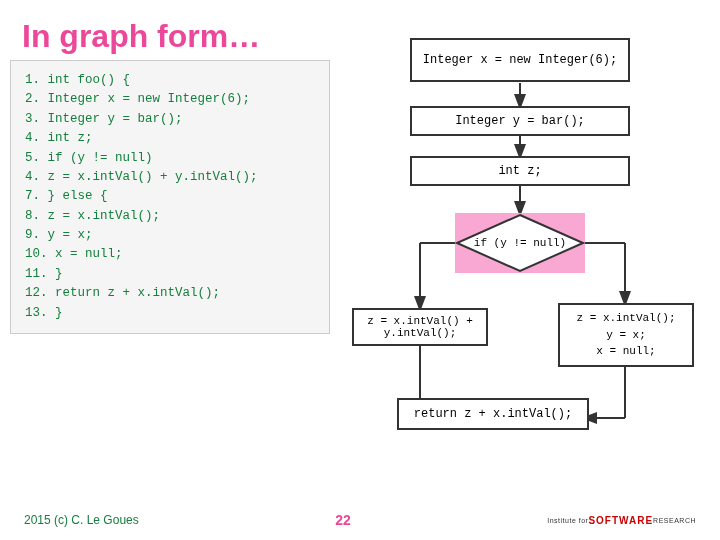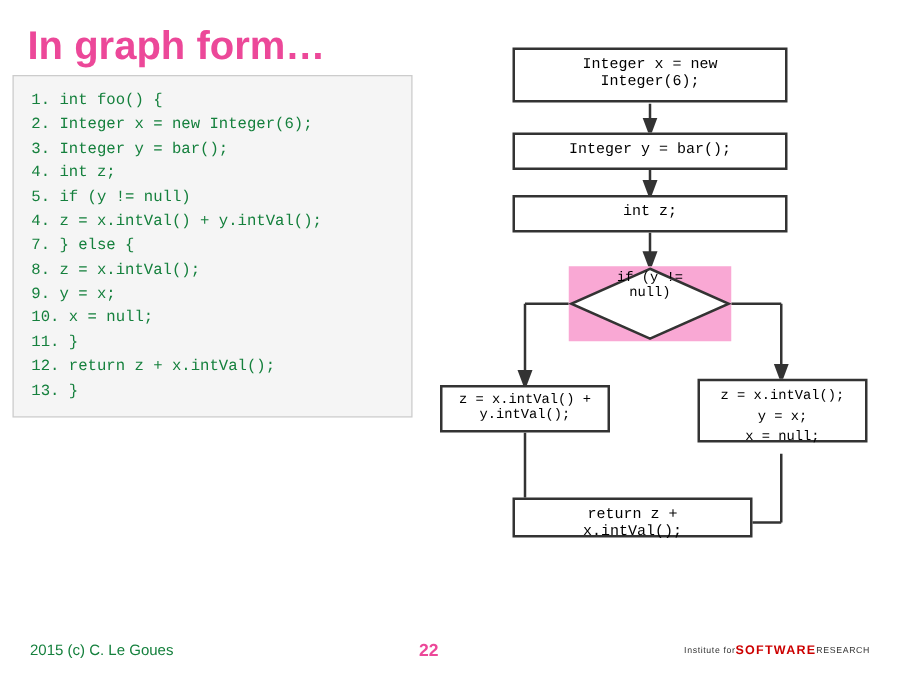--- a/index.html
+++ b/index.html
@@ -45,26 +45,26 @@
       width: 380px;
       height: 460px;
     }
 
     
     .fc-box {
       position: absolute;
       background: #fff;
       border: 2px solid #333;
       display: flex;
-      align-items: flex-start;
+      align-items: center;
       justify-content: center;
       font-family: 'Courier New', monospace;
       font-size: 12px;
       text-align: center;
-      padding: 4px 24px;
+      padding: 4px 4px;
     }
 
     .fc-box.rect {
       border-radius: 0;
     }
 
     .fc-box.diamond {
       background: #f9a8d4;
       border: none;
       width: 130px;
@@ -192,27 +192,27 @@
       <polygon points="65,2 128,30 65,58 2,30" fill="white" stroke="#333" stroke-width="2"></polygon>
     </svg>
     <span style="position:relative;z-index:1;font-size:11px;">if (y != null)</span>
   </div>
 
   <div class="fc-box rect" style="top:280px; left:22px; width:136px; height:38px; font-size:11px; white-space:pre;">
     <span>z = x.intVal() +
 y.intVal();</span>
   </div>
 
-  <div class="fc-box rect" style="top:275px; left:228px; width:136px; height:51px; font-size:11px; white-space:pre; line-height:1.5;">
+  <div class="fc-box rect" style="top:275px; left:228px; width:136px; height:64px; font-size:11px; white-space:pre; line-height:1.5;">
     <span>z = x.intVal();
 y = x;
 x = null;</span>
   </div>
 
-  <div class="fc-box rect" style="top:370px; left:80px; width:192px; height:32px;">
+  <div class="fc-box rect" style="top:370px; left:67px; width:192px; height:32px;">
     <span>return z + x.intVal();</span>
   </div>
 </div>
 
 <div id="footer">
   <div id="footer-left">2015 (c) C. Le Goues</div>
   <div id="page-num">22</div>
   <div id="logo-area">
     <span class="logo-text-top">Institute for</span>
     <span class="logo-text-main">SOFTWARE</span>

